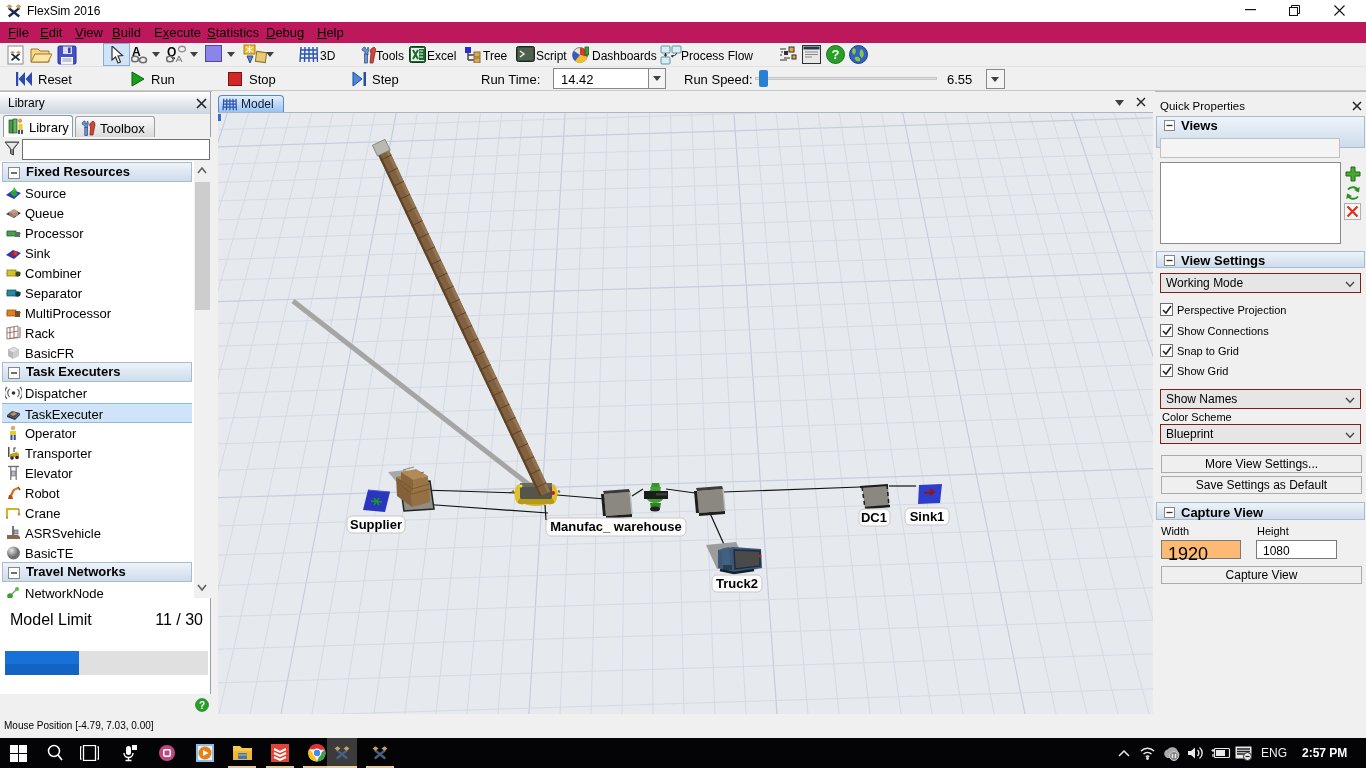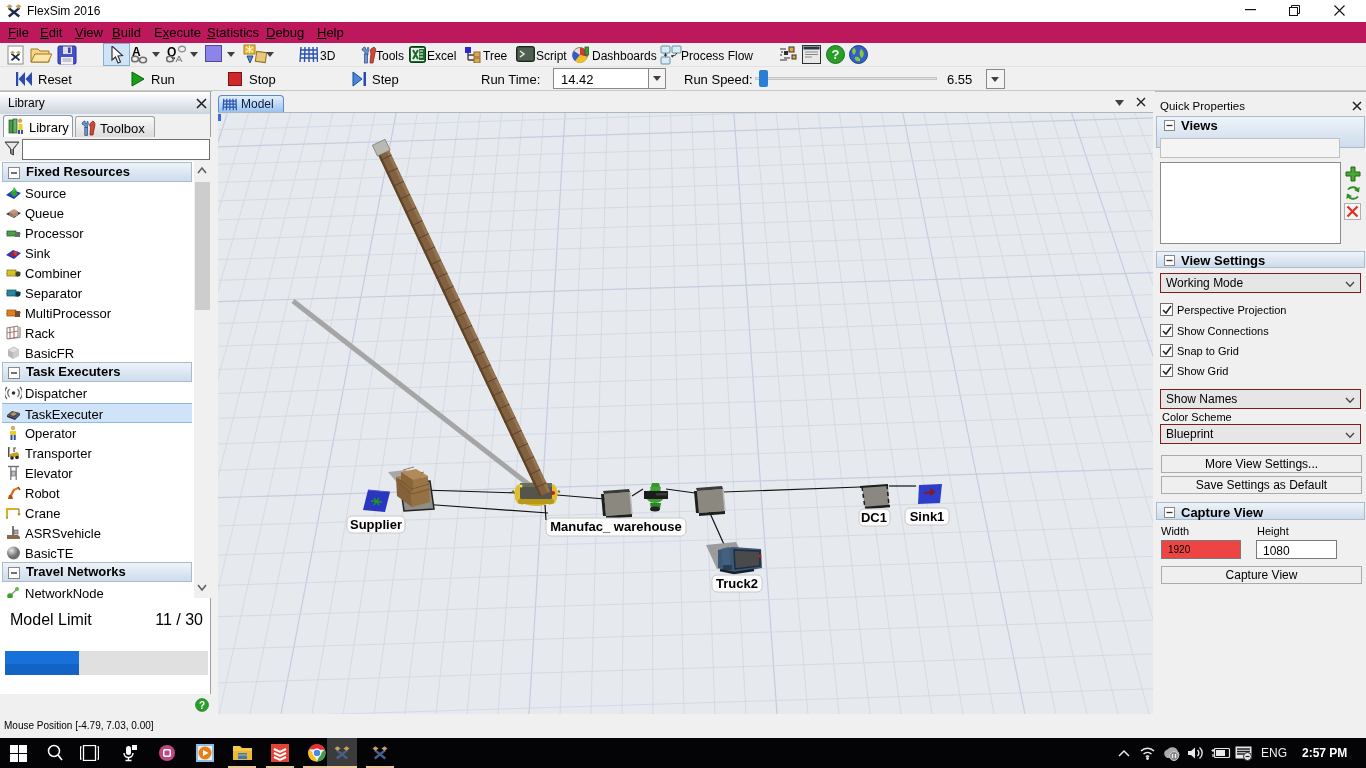--- a/index.html
+++ b/index.html
@@ -538,21 +538,21 @@
 <div class="btn" style="left:6px;top:384px;width:201px;height:18px;line-height:16px;">Save Settings as Default</div>
 <div class="qhead" style="top:410px;height:18px;">
       <span style="position:absolute;left:24px;top:2px;font-size:13px;">Capture View</span>
 <svg style="position:absolute;left:7px;top:4px" width="11" height="11">
         <rect x="0.5" y="0.5" width="10" height="10" fill="#fff" stroke="#888"></rect>
         <path d="M2.5 5.5 H8.5" stroke="#333" stroke-width="1.3"></path>
       </svg>
     </div>
 <div class="abs" style="left:6px;top:433px;font-size:11px;">Width</div>
 <div class="abs" style="left:102px;top:433px;font-size:11px;">Height</div>
-<div class="abs" style="left:6px;top:448px;width:80px;height:19px;background:#ef4444;border:1px solid #7a7a7a;font-size:10px;padding:3px 0 0 6px;">1920</div>
+<div class="abs" style="left:6px;top:448px;width:80px;height:19px;background:#fdba74;border:1px solid #7a7a7a;font-size:18px;padding:3px 0 0 6px;">1920</div>
 <div class="abs" style="left:101px;top:448px;width:81px;height:19px;background:#fff;border:1px solid #7a7a7a;font-size:12px;padding:3px 0 0 6px;">1080</div>
 <div class="btn" style="left:6px;top:474px;width:201px;height:18px;line-height:16px;">Capture View</div>
 </div>
 <div class="abs" id="tabbar">
 <div class="abs" style="left:0px;top:4px;width:66px;height:18px;background:linear-gradient(#e2effc,#96c0ee);border:1px solid #5a8ac0;border-bottom:none;border-radius:4px 4px 0 0;"></div>
 <svg class="abs" style="left:4px;top:7px" width="15" height="13" viewBox="0 0 19 17">
 <path d="M1 4 H18 M1 8 H18 M1 12 H18 M2 1 L1 16 M6 1 L5.5 16 M10 1 L10 16 M14 1 L14.5 16 M18 1 L18.5 16" stroke="#2a52b0" stroke-width="1.6" fill="none"></path>
 </svg>
 <div class="abs" style="left:23px;top:6px;font-size:12px;color:#0a1a3a;">Model</div>
 <svg class="abs" style="left:897px;top:9px" width="10" height="6">

